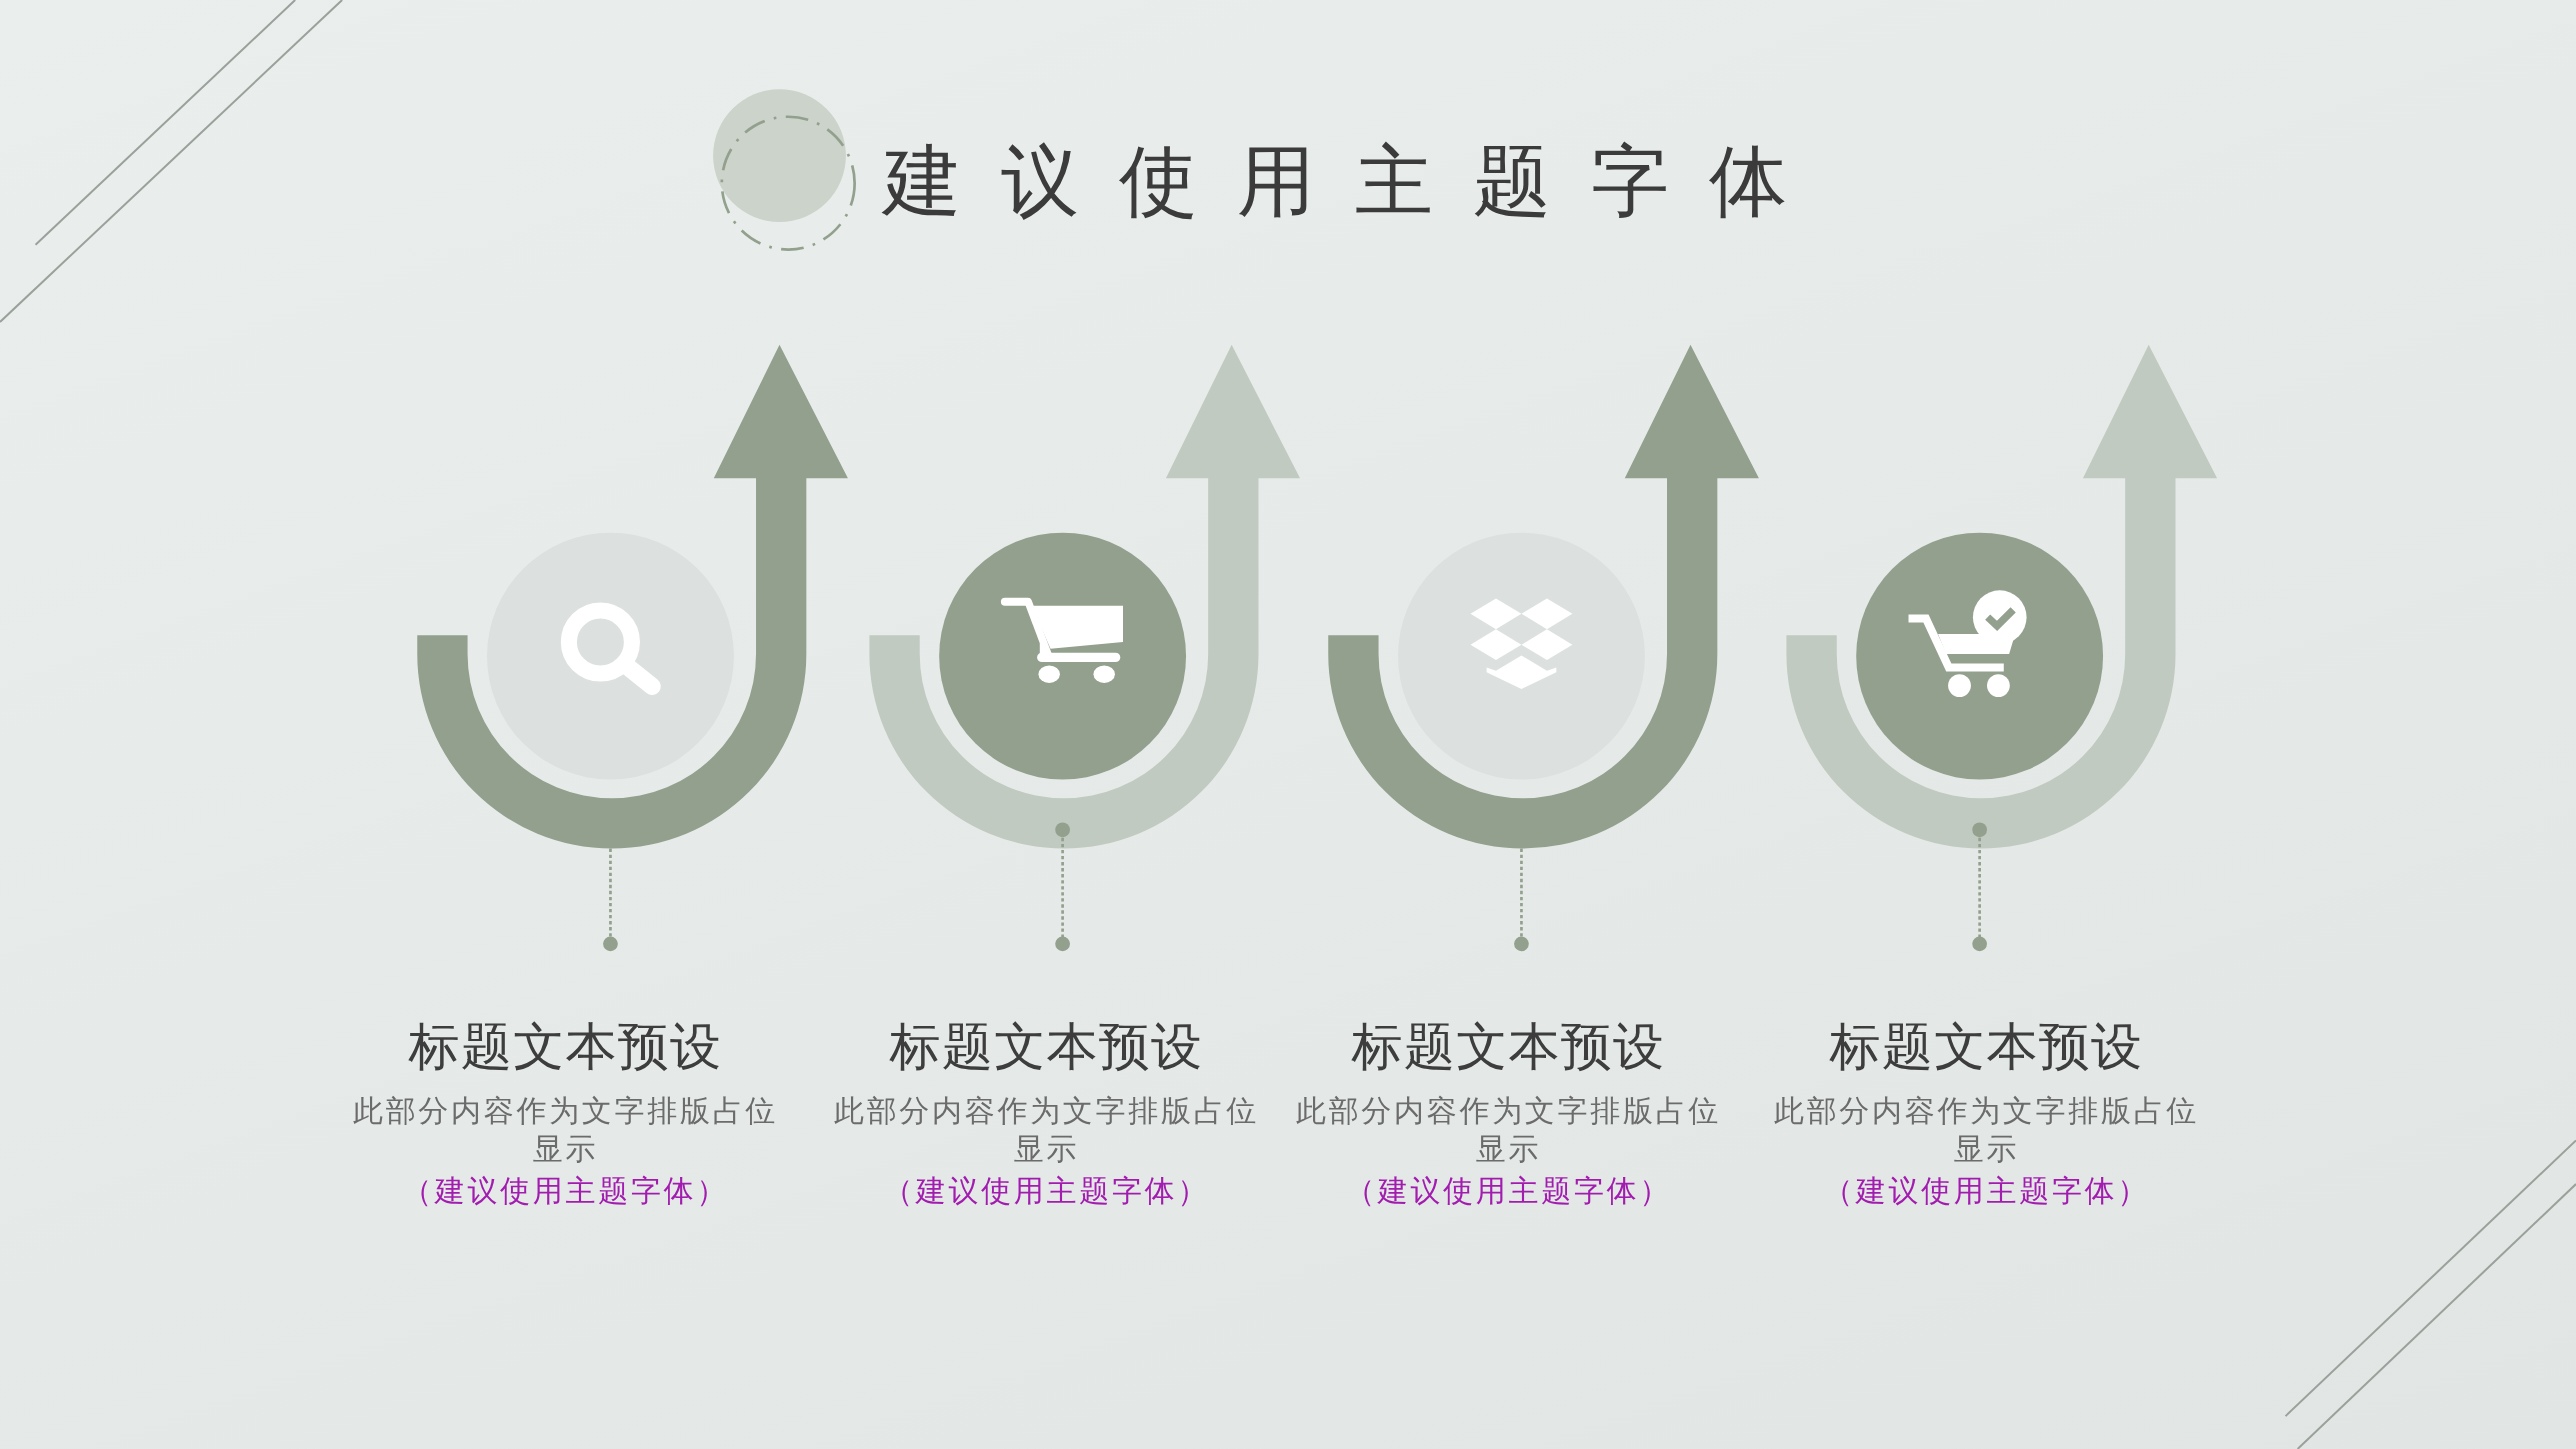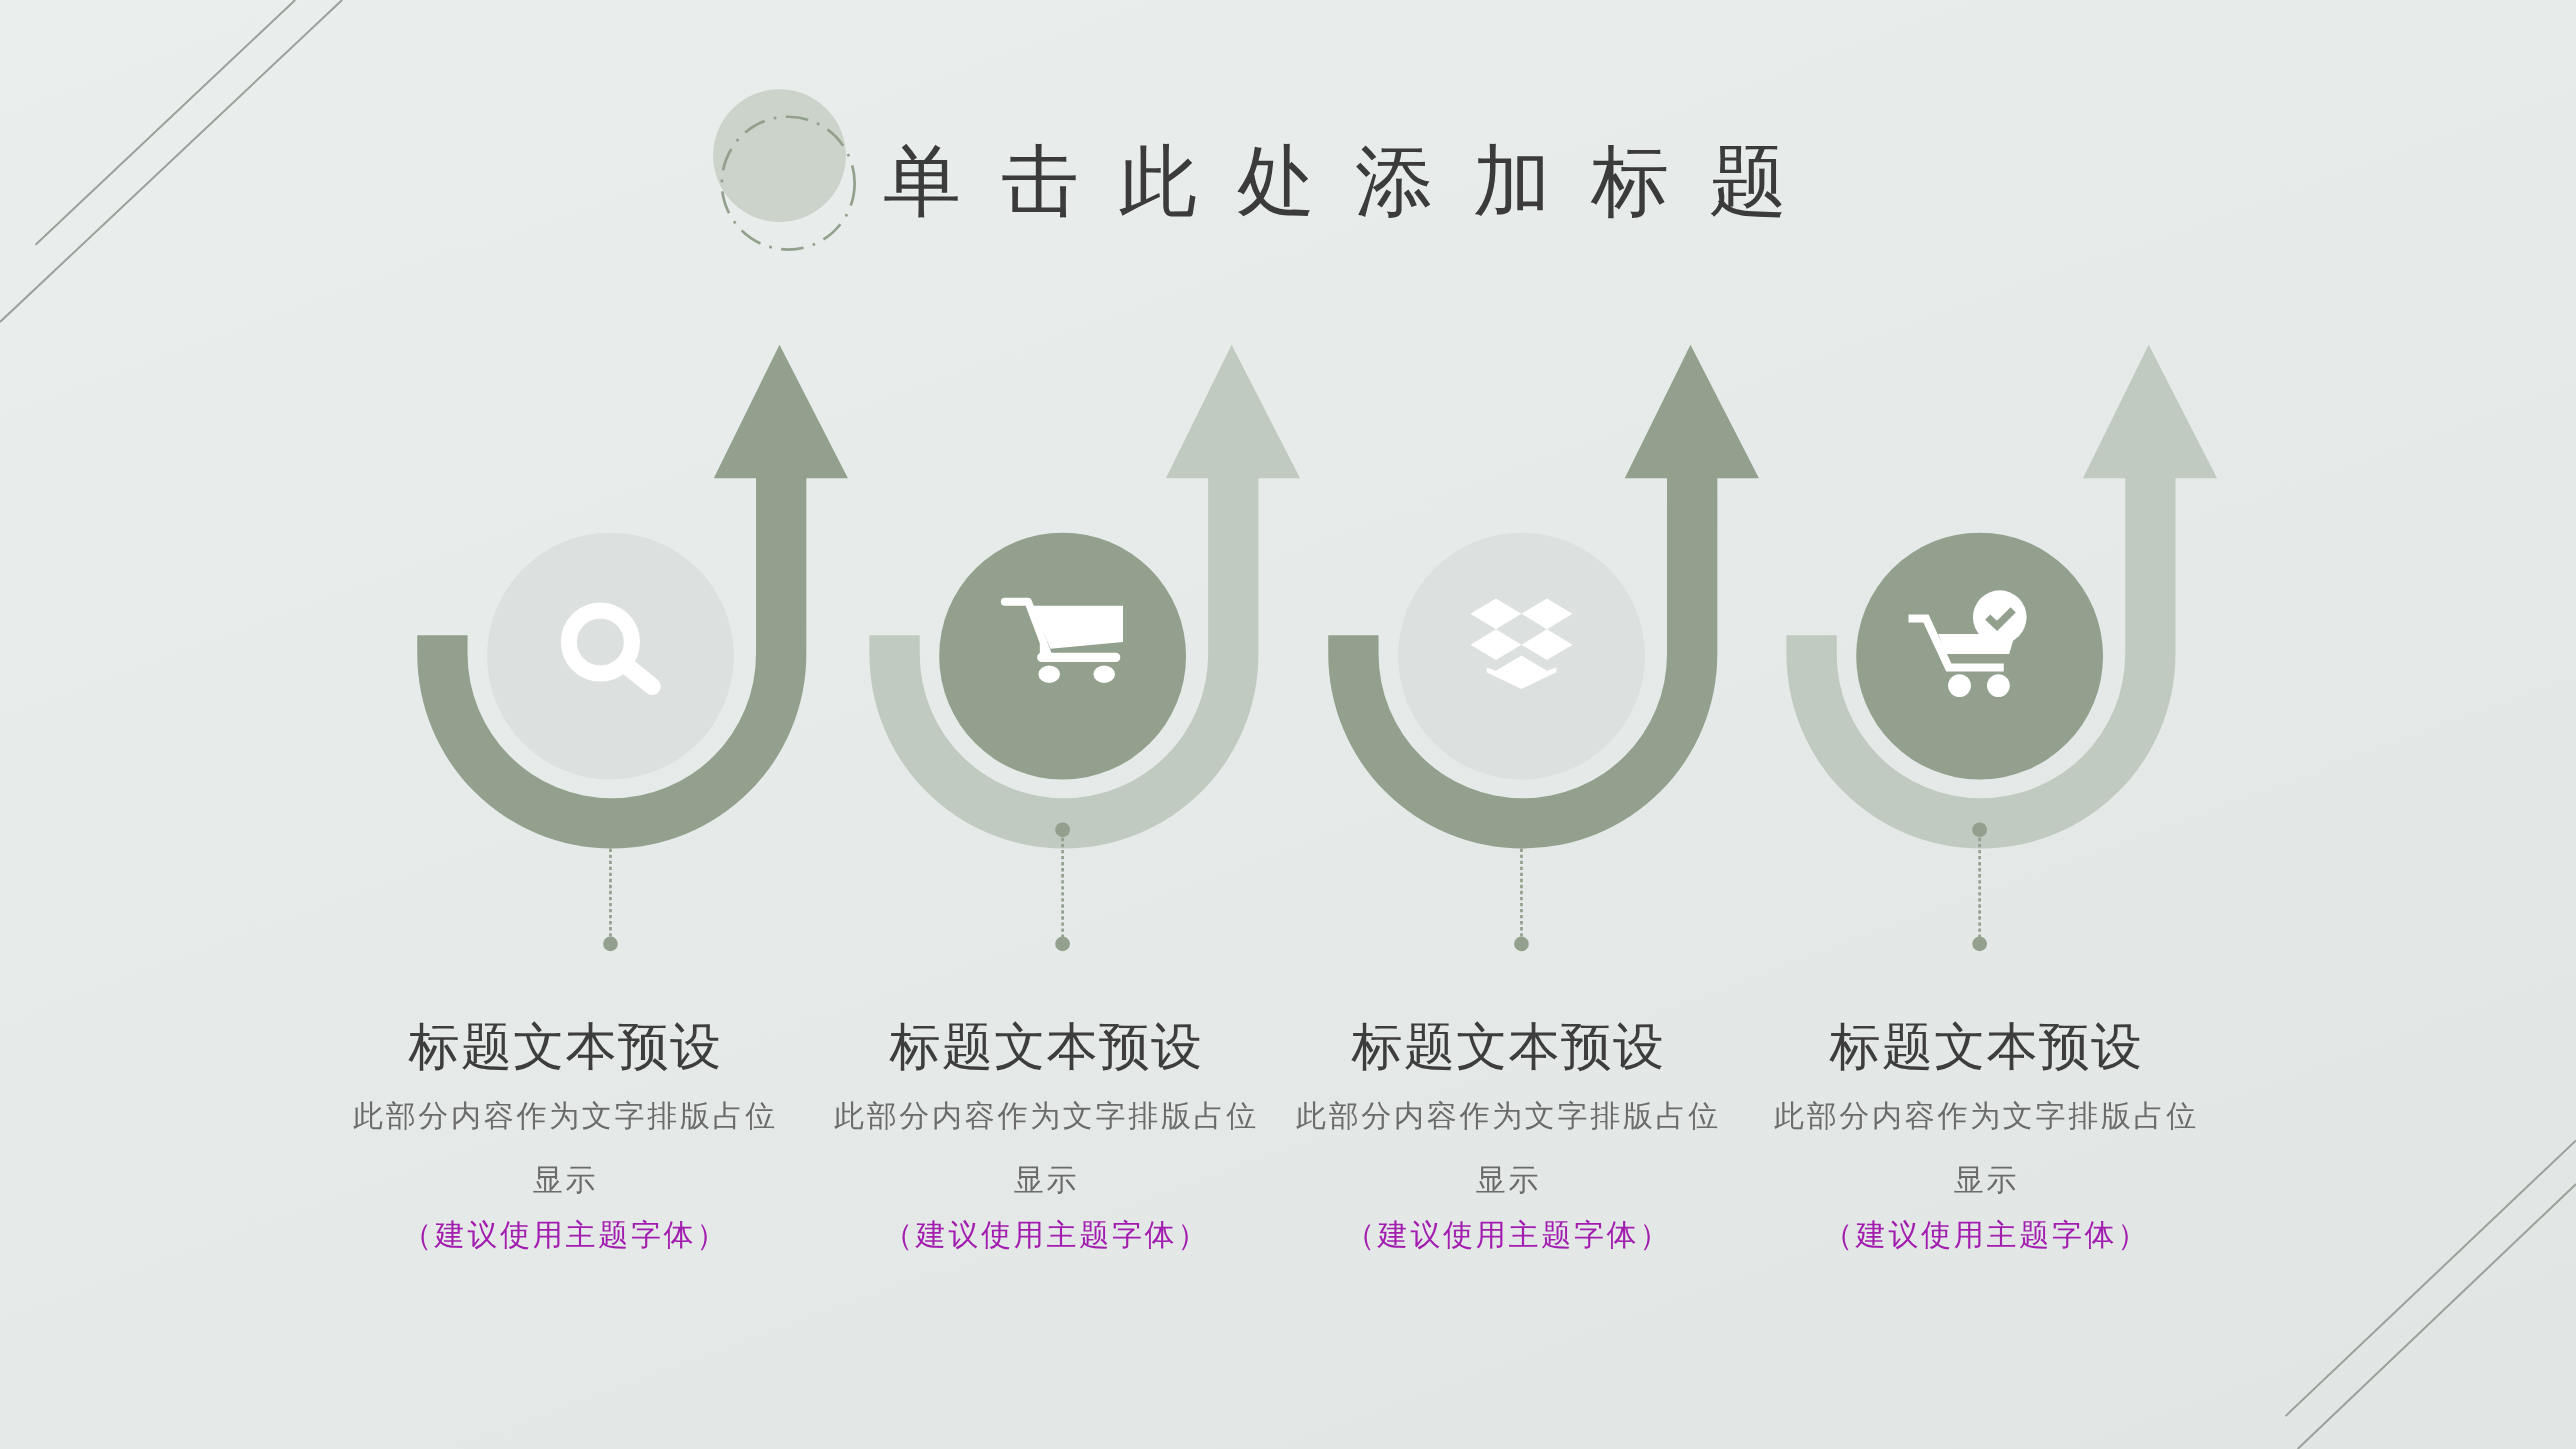--- a/index.html
+++ b/index.html
@@ -5,41 +5,41 @@
   html, body { margin:0; padding:0; }
   body { width:2576px; height:1449px; overflow:hidden; position:relative;
     background: linear-gradient(160deg, #eaefed 0%, #e6ebe9 45%, #e1e6e4 100%);
     font-family: "DejaVu Serif", "Liberation Serif", serif; }
   svg.layer { position:absolute; left:0; top:0; }
   .page-title { position:absolute; left:883px; top:131px; height:101px;
     font-size:78px; line-height:101px; letter-spacing:40px; color:#3b3b3b;
     white-space:nowrap; font-family:"DejaVu Serif", serif; }
   .step-text { position:absolute; top:1010px; width:429px; text-align:center; }
   .step-heading { font-size:51px; line-height:74px; color:#3d3d3d; white-space:nowrap; letter-spacing:1.3px; }
-  .step-body { font-size:30px; line-height:64px; color:#6b6b6b; letter-spacing:2.7px; margin-top:0px;font-family:Liberation Serif, serif; }
+  .step-body { font-size:30px; line-height:38px; color:#6b6b6b; letter-spacing:2.7px; margin-top:8px;font-family:Liberation Serif, serif; }
   .step-note { font-size:30px; line-height:46px; color:#a21caf; letter-spacing:2.7px; }
 </style>
 </head>
 <body>
 
 <svg class="layer" width="2576" height="1449" viewBox="0 0 3840 2160">
   <g stroke="#9aa09a" stroke-width="3" fill="none">
     <line x1="440" y1="0" x2="53" y2="365"></line>
     <line x1="510" y1="0" x2="0" y2="480"></line>
     <line x1="3840" y1="1700" x2="3407" y2="2111"></line>
     <line x1="3840" y1="1765" x2="3425" y2="2160"></line>
   </g>
 </svg>
 
 <svg class="layer" width="2576" height="1449" viewBox="0 0 3840 2160">
   <circle cx="1162" cy="232" r="99" fill="#cbd3cb"></circle>
   <circle cx="1175" cy="273" r="99" fill="none" stroke="#93a08d" stroke-width="4" stroke-dasharray="34 14 4 14"></circle>
 </svg>
 
-<div class="page-title">单击此处添加标题</div>
+<div class="page-title">建议使用主题字体</div>
 
 <svg class="layer" width="2576" height="1449" viewBox="0 0 3840 2160">
   <defs>
 
     <path id="jarrow" d="M -290 -28 L -215 -28 L -215 0 A 215 215 0 0 0 215 0 L 215 -262 L 152 -262 L 250 -461 L 352 -262 L 290 -262 L 290 0 A 290 290 0 0 1 -290 0 Z"></path>
   </defs>
 
   <g transform="translate(912,975)">
     <use href="#jarrow" fill="#93a08d"></use>
     <circle cx="-2" cy="3" r="184" fill="#dce0df"></circle>

